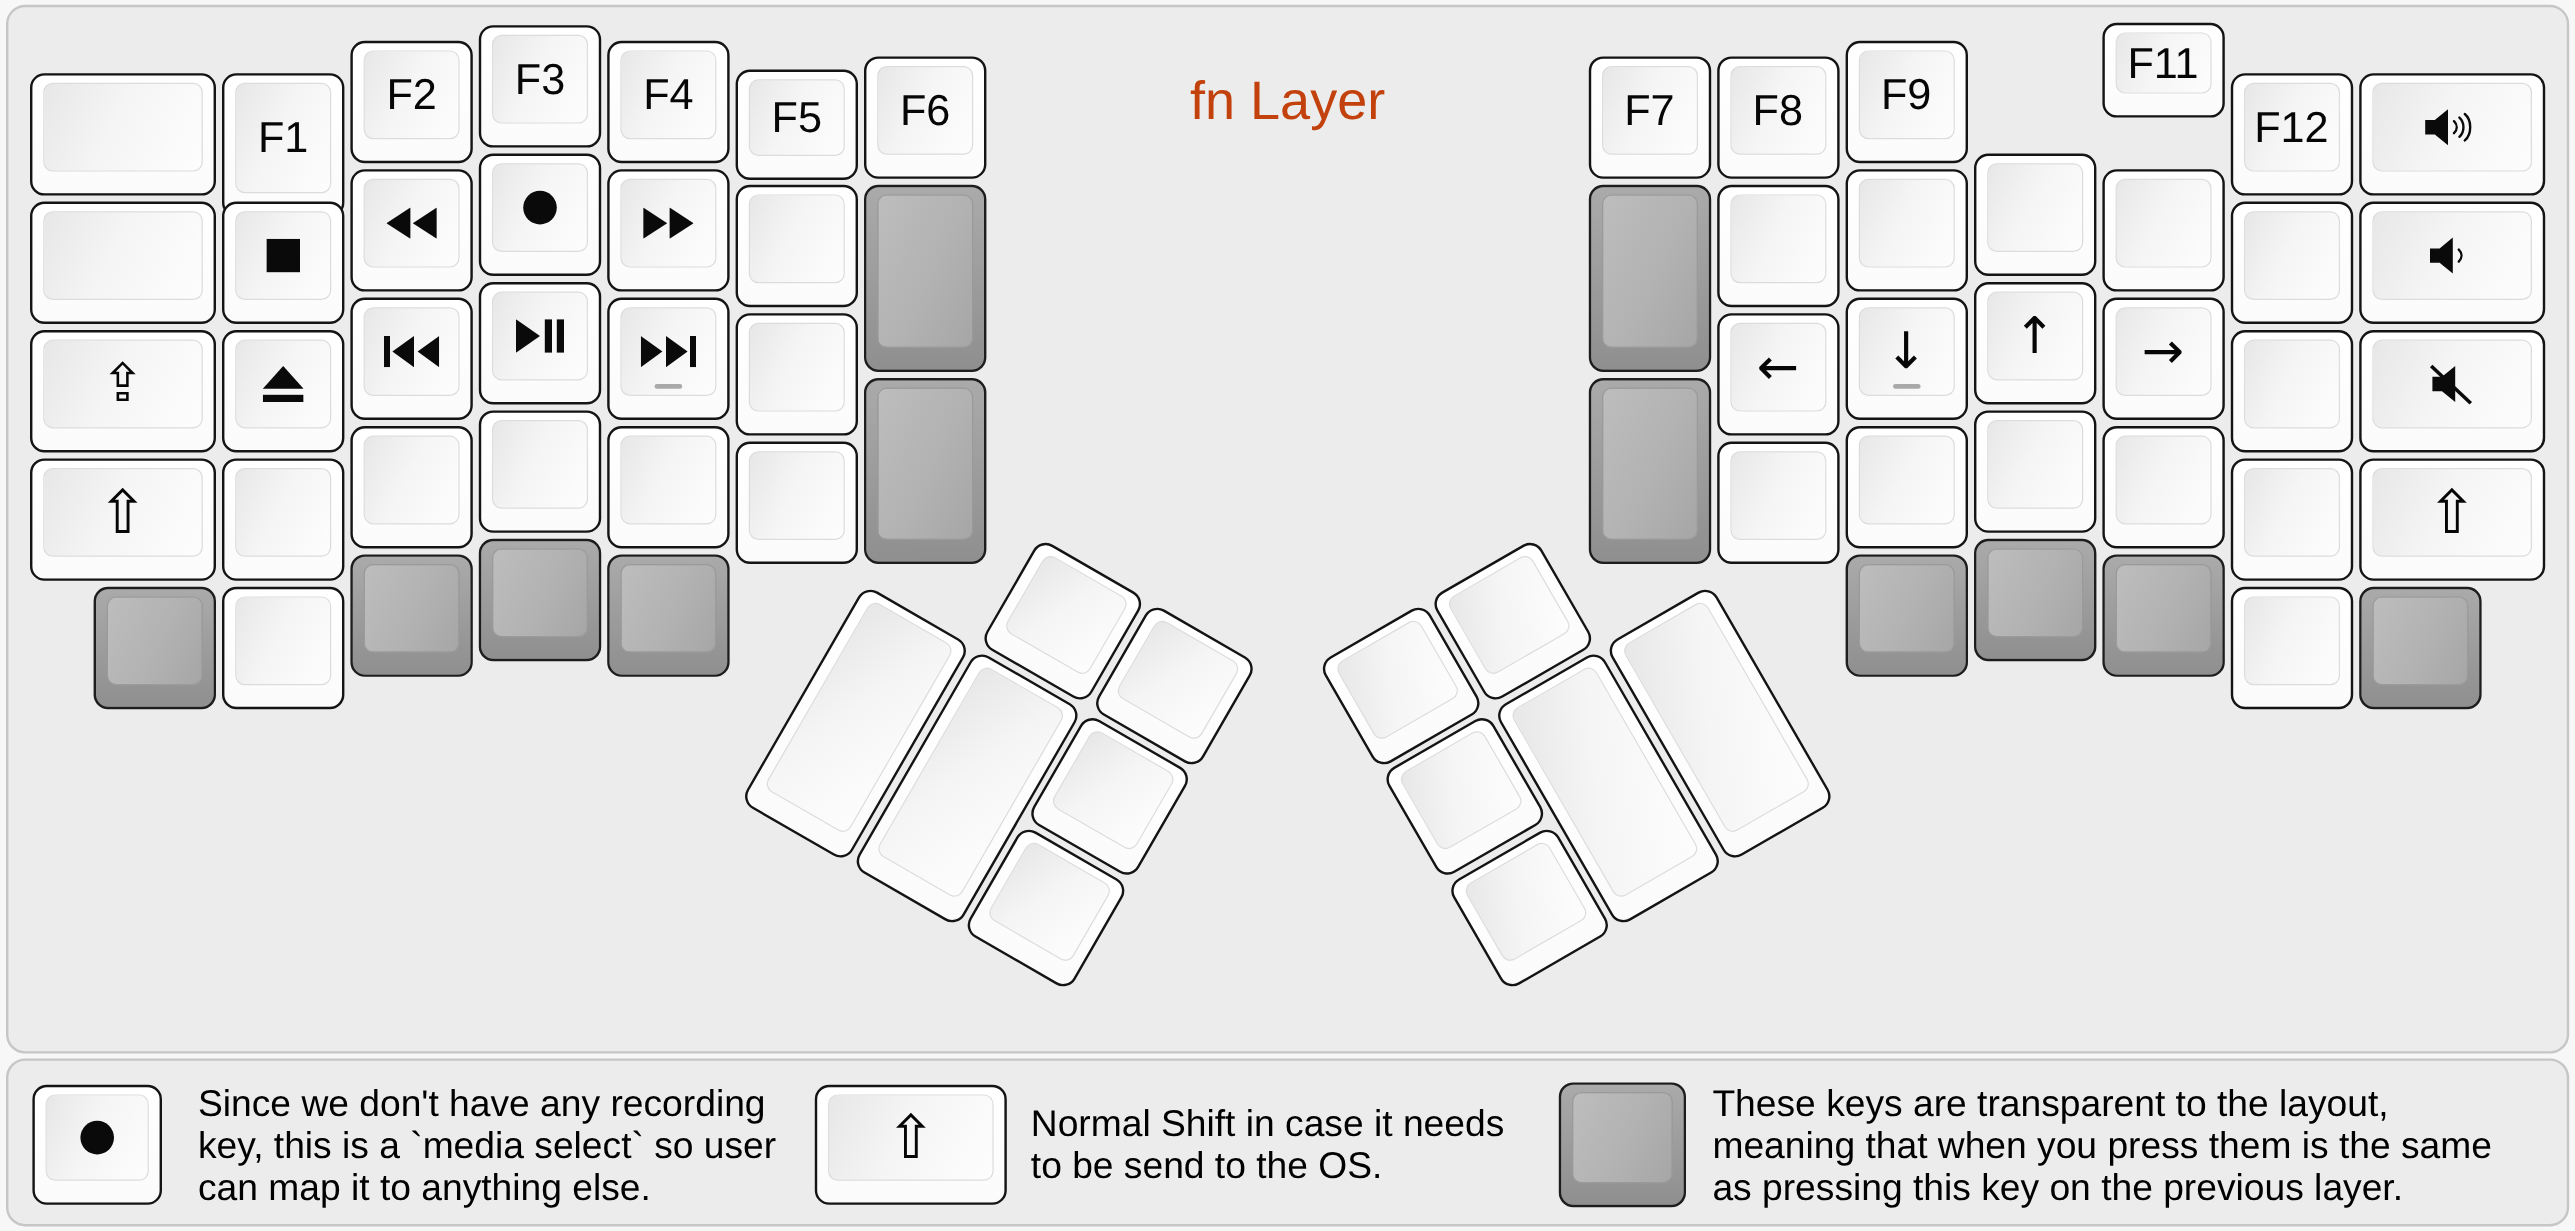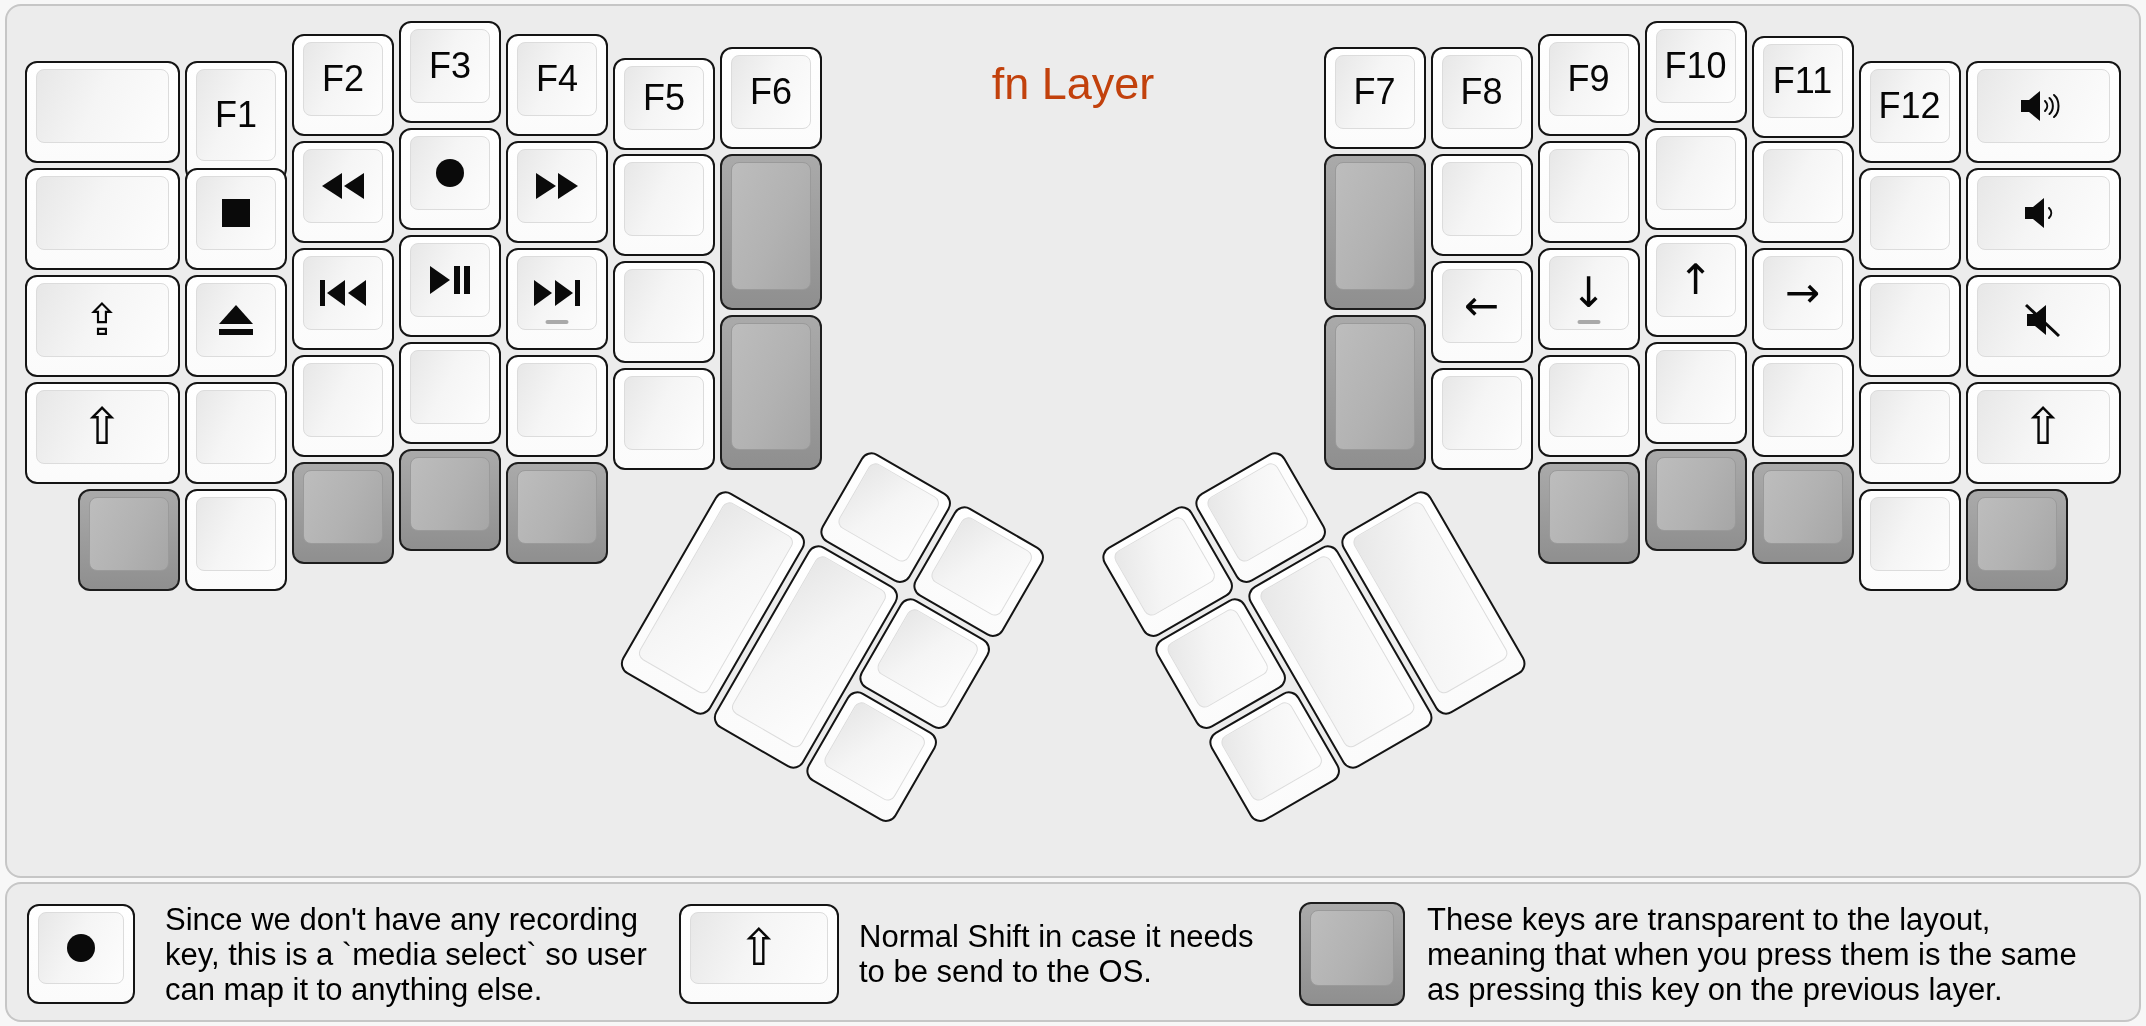--- a/index.html
+++ b/index.html
@@ -284,40 +284,35 @@
           <span class="klabel arrow">↓</span>
           <div class="homing-bar"></div>
         </div>
       </div>
       <div class="key white" style="left: 1537.5px; top: 354.875px; width: 102px; height: 102px;">
         <div class="cap"></div>
       </div>
       <div class="key gray" style="left: 1537.5px; top: 461.875px; width: 102px; height: 102px;">
         <div class="cap"></div>
       </div>
-      <div class="key white" style="left: 1644.5px; top: 20.5px; width: 102px; height: 102px;">
-        <div class="cap">
-          <span class="klabel">F10</span>
-        </div>
-      </div>
       <div class="key white" style="left: 1644.5px; top: 127.5px; width: 102px; height: 102px;">
         <div class="cap"></div>
       </div>
       <div class="key white" style="left: 1644.5px; top: 234.5px; width: 102px; height: 102px;">
         <div class="cap">
           <span class="klabel arrow">↑</span>
         </div>
       </div>
       <div class="key white" style="left: 1644.5px; top: 341.5px; width: 102px; height: 102px;">
         <div class="cap"></div>
       </div>
       <div class="key gray" style="left: 1644.5px; top: 448.5px; width: 102px; height: 102px;">
         <div class="cap"></div>
       </div>
-      <div class="key white" style="left: 1751.5px; top: 36px; width: 102px; height: 102px;">
+      <div class="key white" style="left: 1751.5px; top: 19px; width: 102px; height: 79px;">
         <div class="cap">
           <span class="klabel">F11</span>
         </div>
       </div>
       <div class="key white" style="left: 1751.5px; top: 140.875px; width: 102px; height: 102px;">
         <div class="cap"></div>
       </div>
       <div class="key white" style="left: 1751.5px; top: 247.875px; width: 102px; height: 102px;">
         <div class="cap">
           <span class="klabel arrow">→</span>

